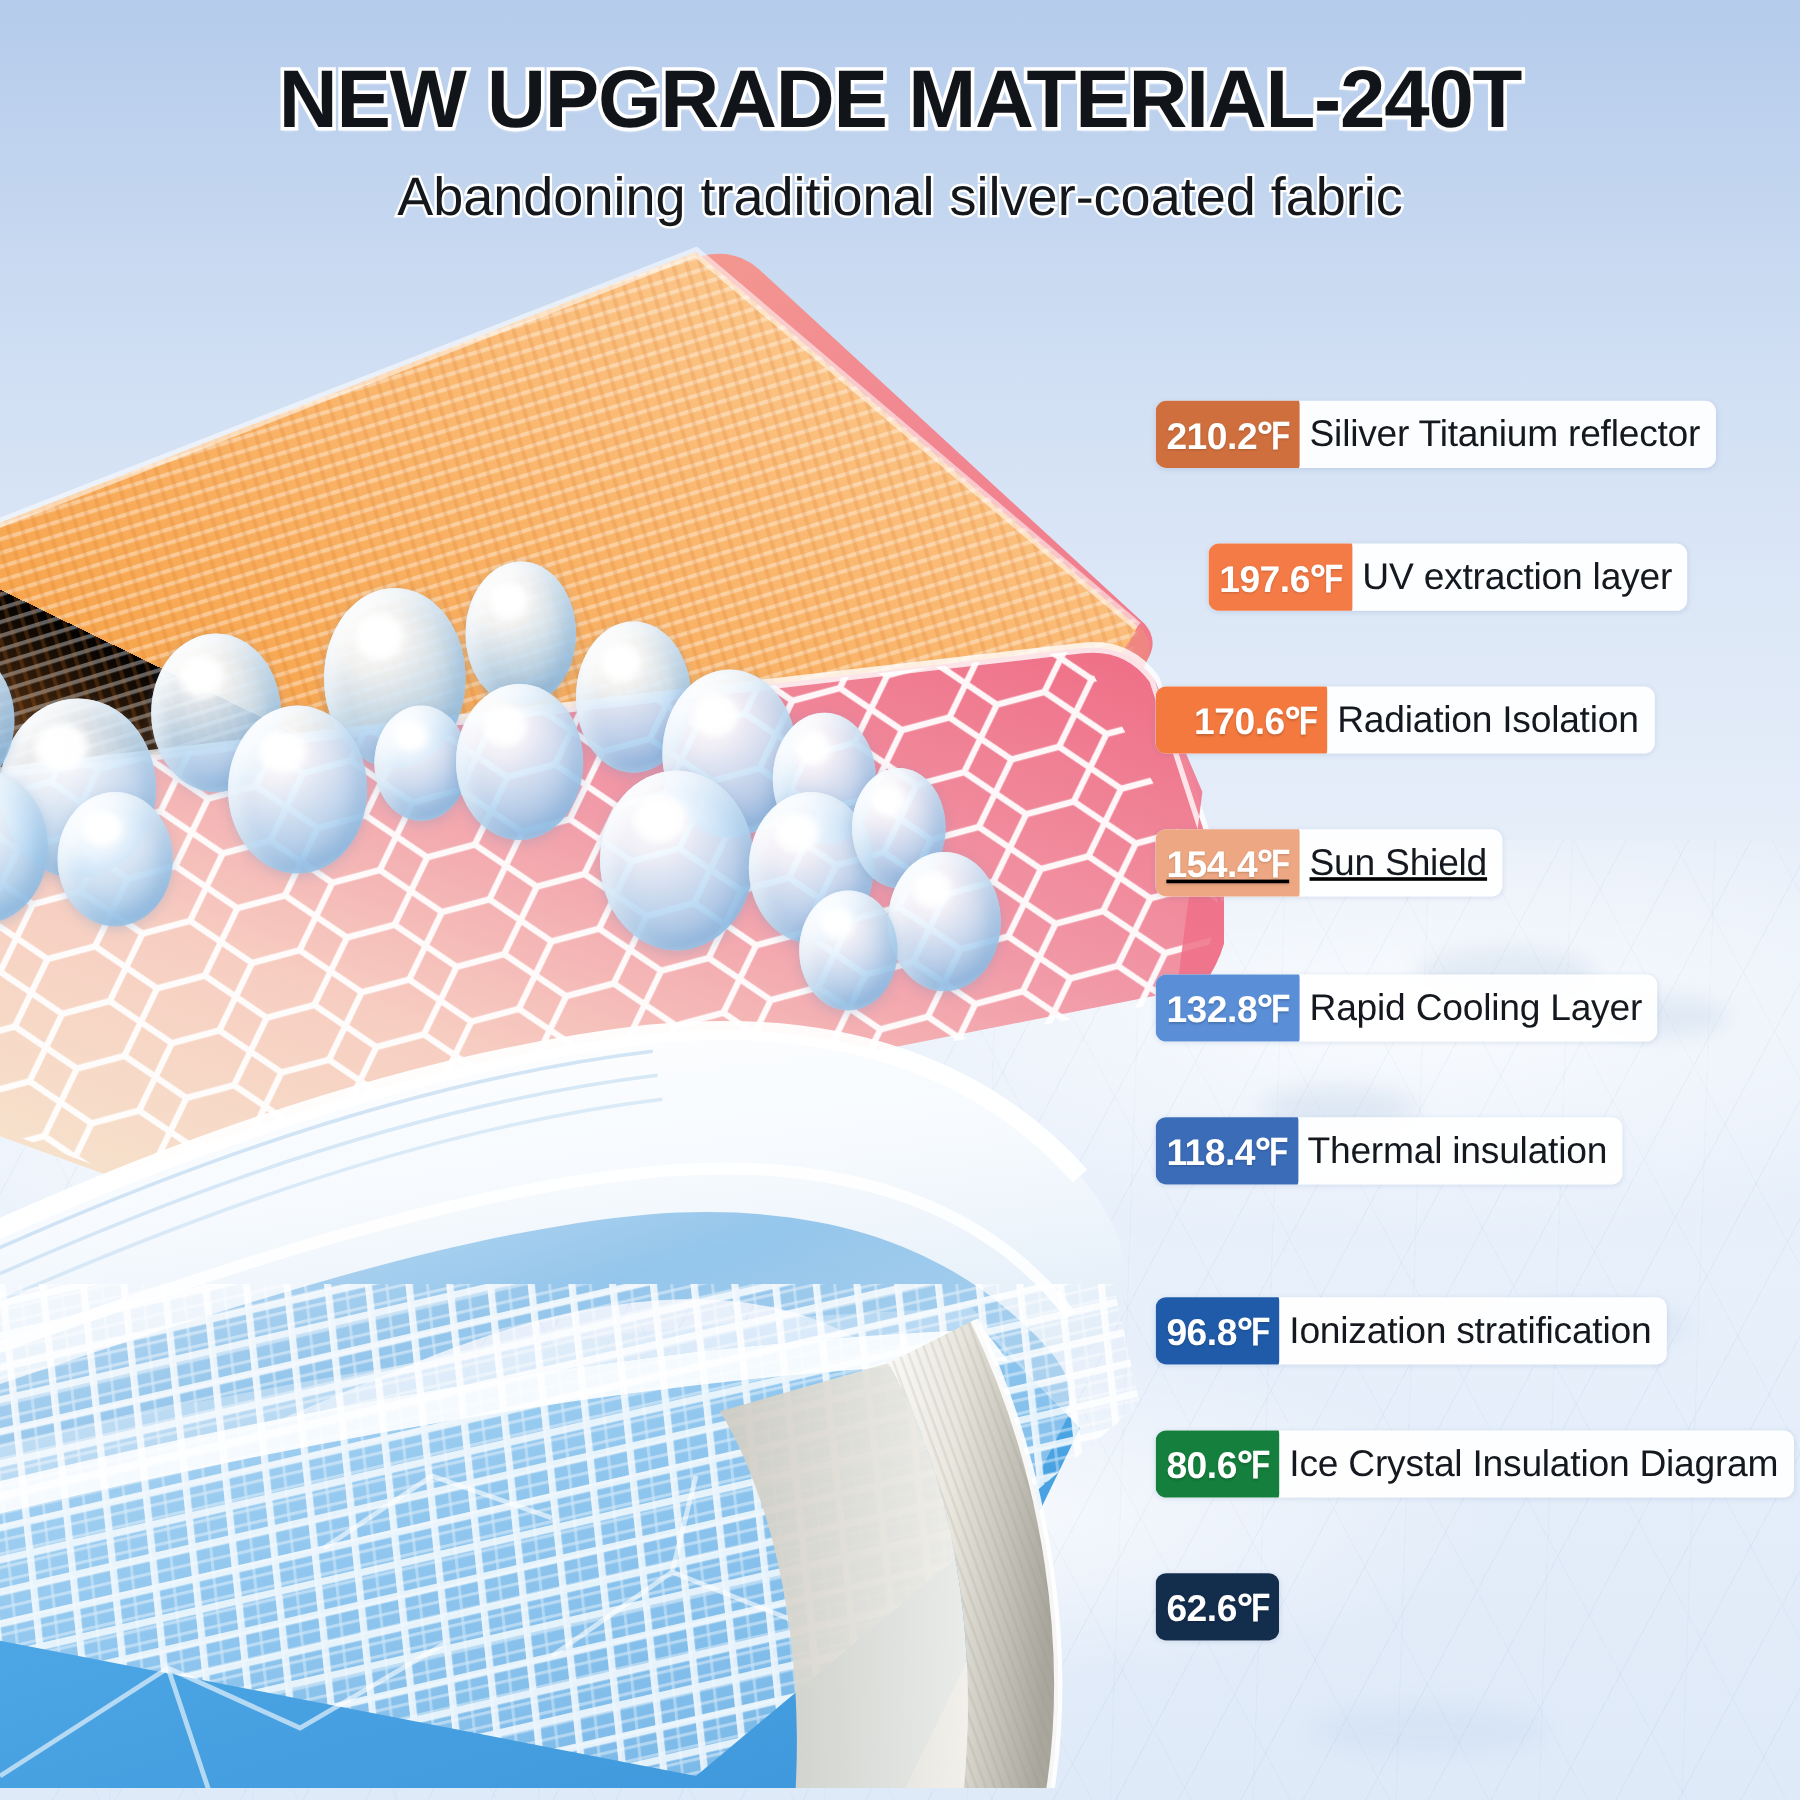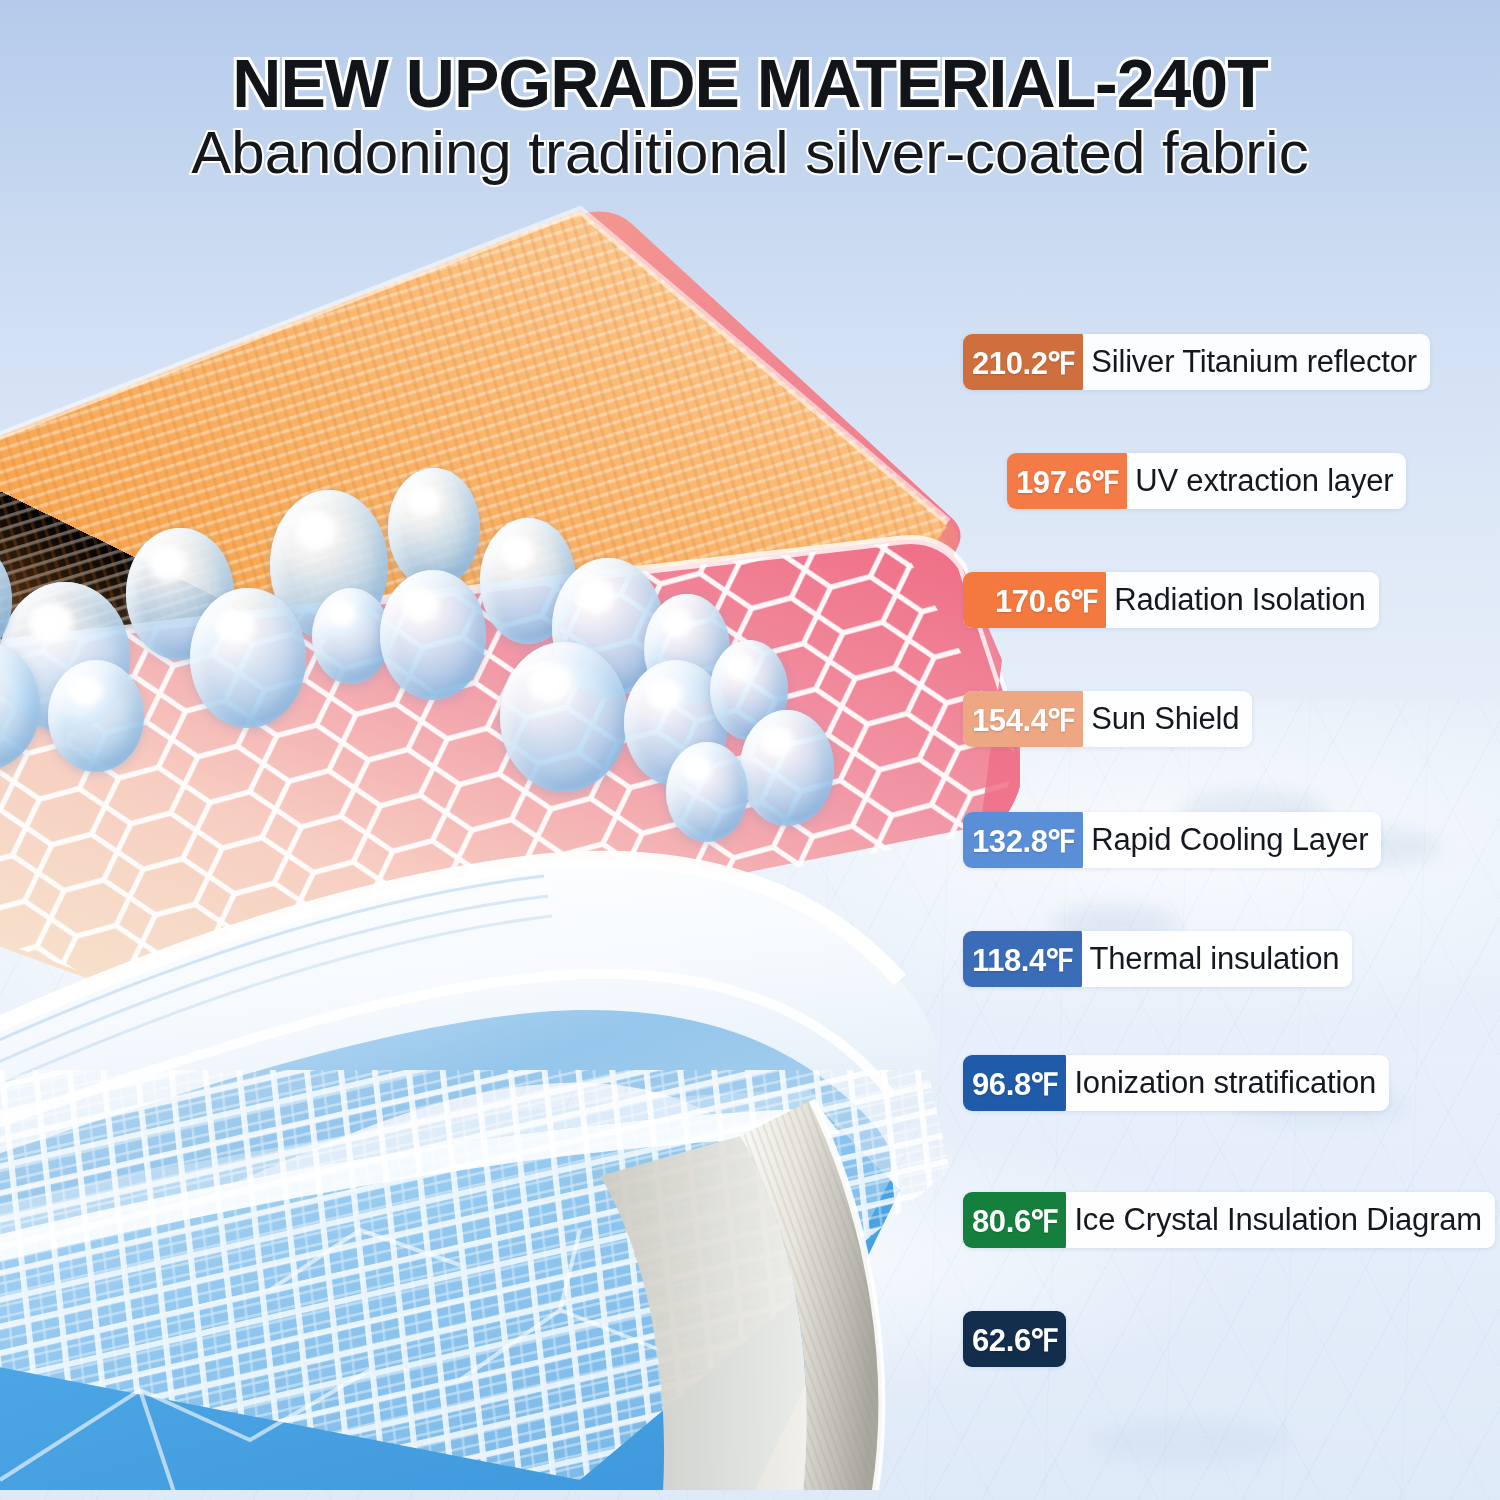--- a/index.html
+++ b/index.html
@@ -59,22 +59,22 @@
     font-weight:700;
     letter-spacing:-1px;
     color:#111418;
     line-height:1.03;
     -webkit-text-stroke:6px #ffffff;
     paint-order:stroke fill;
     text-shadow:0 2px 3px rgba(255,255,255,.9);
     white-space:nowrap;
   }
   .subhead{
-    margin-top:0;
-    font-size:60px;
+    margin-top:20px;
+    font-size:45px;
     font-weight:400;
     color:#14181d;
     -webkit-text-stroke:4px #ffffff;
     paint-order:stroke fill;
     white-space:nowrap;
   }
 
   
   #artwork{
     position:absolute;
@@ -369,42 +369,42 @@
       </div>
     </div>
 
     <div class="legend-row" style="top: 238px;">
       <div class="pill">
         <span class="temp" style="background: rgb(244, 121, 63); padding-left: 32px;">170.6℉</span>
         <span class="desc">Radiation Isolation</span>
       </div>
     </div>
 
-    <div class="legend-row" style="top: 357px;">
+    <div class="legend-row" style="top: 357px; text-decoration: underline;">
       <div class="pill">
         <span class="temp" style="background: rgb(237, 167, 130);">154.4℉</span>
         <span class="desc">Sun Shield</span>
       </div>
     </div>
 
     <div class="legend-row" style="top: 478px;">
       <div class="pill">
         <span class="temp" style="background: rgb(90, 143, 216);">132.8℉</span>
         <span class="desc">Rapid Cooling Layer</span>
       </div>
     </div>
 
     <div class="legend-row" style="top: 597px;">
       <div class="pill">
         <span class="temp" style="background: rgb(59, 108, 184);">118.4℉</span>
         <span class="desc">Thermal insulation</span>
       </div>
     </div>
 
-    <div class="legend-row" style="top: 721px;">
+    <div class="legend-row" style="top: 747px;">
       <div class="pill">
         <span class="temp" style="background: rgb(31, 91, 168);">96.8℉</span>
         <span class="desc">Ionization stratification</span>
       </div>
     </div>
 
     <div class="legend-row" style="top: 858px;">
       <div class="pill">
         <span class="temp" style="background: #15803d;">80.6℉</span>
         <span class="desc">Ice Crystal Insulation Diagram</span>

